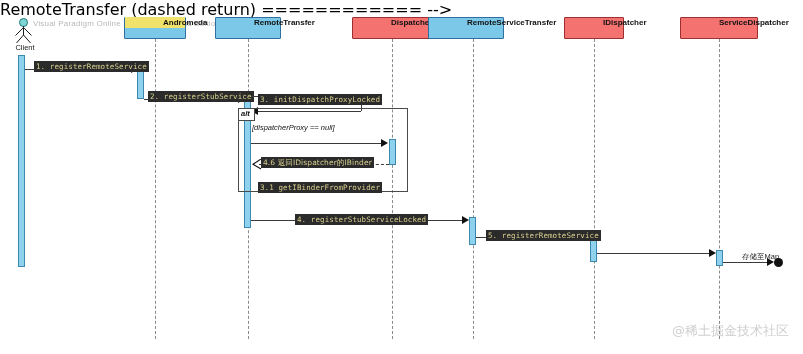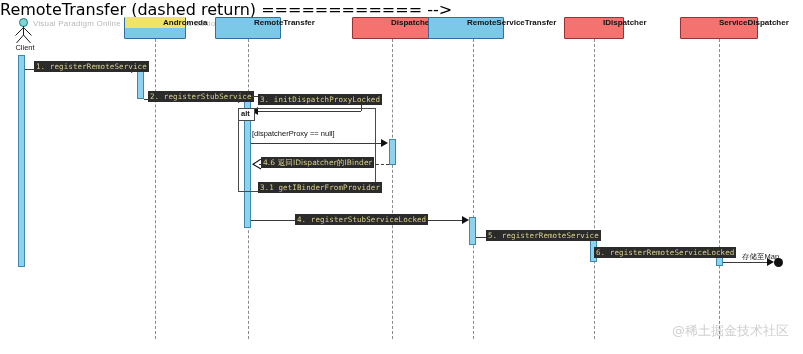--- a/index.html
+++ b/index.html
@@ -267,23 +267,23 @@
   <div class="mlabel" style="left:148px; top:91px;">2. registerStubService</div>
 
   
   <div class="mline" style="left:251px; top:96px; width:110px;"></div>
   <div class="vline" style="left:361px; top:96px; height:15px;"></div>
   <div class="mline" style="left:255px; top:111px; width:106px;"></div>
   <div class="ahead left" style="left:251px; top:107px;"></div>
   <div class="mlabel" style="left:258px; top:94px;">3. initDispatchProxyLocked</div>
 
   
-  <div class="frag" style="left:238px; top:108px; width:138px; height:84px;">
+  <div class="frag" style="left:238px; top:108px; width:170px; height:84px;font-style:italic;">
     <div class="tag">alt</div>
-    <div class="guard" style="left:13px; top:20px;">[dispatcherProxy == null]</div>
+    <div class="guard" style="left:13px; top:14px;">[dispatcherProxy == null]</div>
   </div>
 
   
   <div class="mline" style="left:251px; top:143px; width:132px;"></div>
   <div class="ahead right" style="left:381px; top:139px;"></div>
   <div class="mlabel" style="left:258px; top:146px;margin-top:36px;">3.1 getIBinderFromProvider</div>
 
    RemoteTransfer (dashed return) ============ --&gt;
   <div class="mline dashed" style="left:259px; top:164px; width:130px;"></div>
   <svg style="position:absolute; left:252px; top:159px;" width="10" height="11">
@@ -297,21 +297,20 @@
   <div class="mlabel" style="left:295px; top:214px;">4. registerStubServiceLocked</div>
 
   
   <div class="mline" style="left:476px; top:237px; width:108px;"></div>
   <div class="ahead right" style="left:583px; top:233px;"></div>
   <div class="mlabel" style="left:486px; top:230px;">5. registerRemoteService</div>
 
   
   <div class="mline" style="left:597px; top:253px; width:113px;"></div>
   <div class="ahead right" style="left:709px; top:249px;"></div>
-  <div class="mlabel" style="left:594px; top:247px;">6. registerRemoteServiceLocked</div>
 
   
   <div class="mline" style="left:723px; top:262px; width:48px;"></div>
   <div class="ahead right" style="left:767px; top:258px;"></div>
   <div class="dot" style="left:774px; top:258px;"></div>
   <div class="plabel" style="left:742px; top:252px;">存储至Map</div>
 
 </div>
 
 </body></html>

